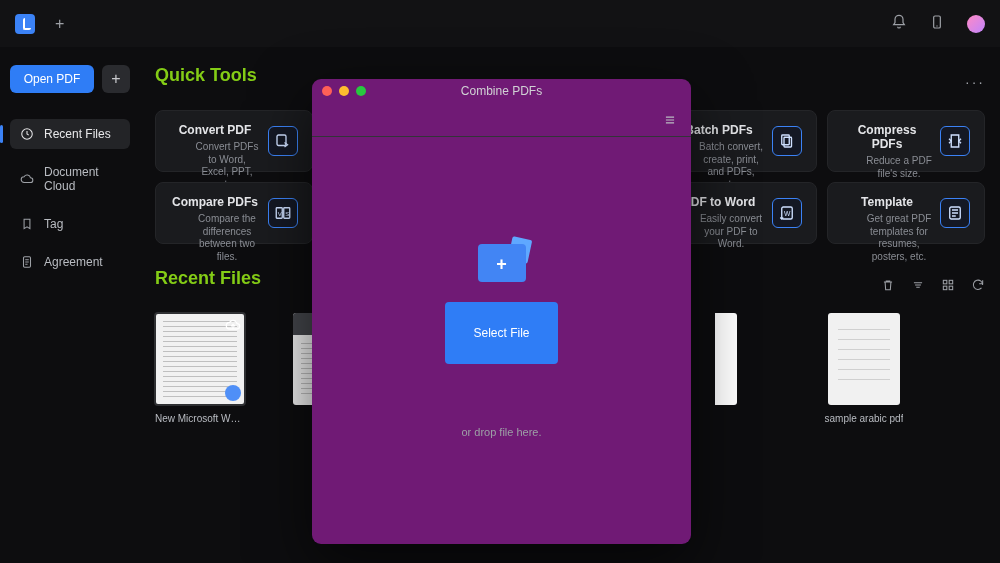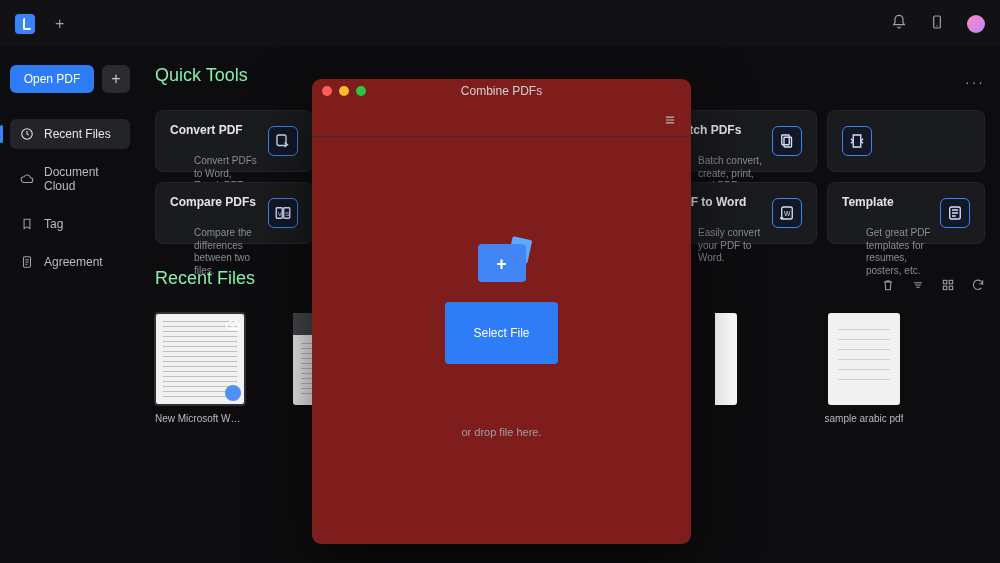--- a/index.html
+++ b/index.html
@@ -44,31 +44,31 @@
 .sb-item {
   display:flex; align-items:center; gap:10px;
   padding: 8px 10px; border-radius:6px;
   font-size:12px; color:#b9bcc2; cursor:pointer;
 }
 .sb-item.active { background:#232427; color:#e8e8ea; position:relative;}
 .sb-item.active::before { content:""; position:absolute; left:-10px; top:6px; bottom:6px; width:3px; background:#3b82f6; border-radius:2px;}
 .sb-item svg { width:14px; height:14px; stroke:#9da0a6; flex-shrink:0;}
 .sb-item.active svg { stroke:#e8e8ea; }
 
-h2.section { font-size:18px; font-weight:400; color:#86efac; margin-bottom:12px;}
+h2.section { font-size:18px; font-weight:700; color:#84cc16; margin-bottom:12px;}
 .section-row { display:flex; align-items:center; justify-content:space-between; margin-bottom:12px;}
 .dots { color:#9da0a6; letter-spacing:2px; font-size:14px; cursor:pointer;}
 
 .tools-grid { display:grid; grid-template-columns: repeat(5, 1fr); gap:10px; margin-bottom: 24px;}
 .tool-card {
   background:#1a1b1e; border:1px solid #242528; border-radius:8px;
   padding:12px 14px; height:62px; display:flex; justify-content:space-between; gap:8px;
   cursor:pointer;
 }
-.tool-card .t { display:flex; flex-direction:column; gap:18px; min-width:0;}
+.tool-card .t { display:flex; flex-direction:column; gap:4px; min-width:0;text-align:center;}
 .tool-card .t .ttl { font-size:12px; font-weight:600; color:#e4e5e8;}
 .tool-card .t .desc { font-size:10px; color:#8a8d94; line-height:1.25;margin-left:24px; }
 .tool-card .icon-box {
   width:30px; height:30px; border-radius:6px; border:1px solid #3b82f6;
   display:flex; align-items:center; justify-content:center; align-self:center; flex-shrink:0;
   background:#141824;
 }
 .tool-card .icon-box svg { width:18px; height:18px; }
 
 .recent-row { display:flex; align-items:center; justify-content:space-between; margin-bottom:12px;}
@@ -79,21 +79,21 @@
 .recent-item { width:90px; display:flex; flex-direction:column; align-items:center; gap:8px;}
 .thumb { width:90px; height:92px; background:#f1f1f1; border-radius:3px; position:relative; overflow:hidden;}
 .thumb.shadow { outline:2px solid #2f3033; outline-offset:-1px;}
 .thumb .lines { position:absolute; inset:8px; background: repeating-linear-gradient(#bfbfbf 0 1px, transparent 1px 5px);}
 .thumb .lines.sparse { background: repeating-linear-gradient(#d0d0d0 0 1px, transparent 1px 10px); inset:16px 10px;}
 .thumb .cloudtr { position:absolute; top:4px; right:4px; }
 .thumb .cloudbr { position:absolute; bottom:4px; right:4px; width:16px; height:16px; background:#4f8ff7; border-radius:50%;}
 .recent-item .name { font-size:10px; color:#b9bcc2; text-align:center; max-width:100%; white-space:nowrap; overflow:hidden; text-overflow:ellipsis;}
 .modal {
   position:absolute; left:312px; top:79px; width:379px; height:465px;
-  background:#7f1d1d; border-radius:9px; box-shadow:0 20px 60px rgba(0,0,0,0.6);
+  background:#701a75; border-radius:9px; box-shadow:0 20px 60px rgba(0,0,0,0.6);
   display:flex; flex-direction:column;
 }
 .modal .bar { height:24px; display:flex; align-items:center; justify-content:center; position:relative;}
 .modal .bar .traffic { position:absolute; left:10px; top:7px; display:flex; gap:7px;}
 .modal .bar .traffic span { width:10px; height:10px; border-radius:50%; display:block;}
 .tr-r { background:#ff5f57;} .tr-y { background:#febc2e;} .tr-g { background:#28c840;}
 .modal .bar .title { font-size:12px; color:#d0d1d4;}
 .modal .tab-strip { height:34px; position:relative; border-bottom:1px solid #333438;}
 .modal .tab-strip .menu { position:absolute; right:14px; top:10px; cursor:pointer;}
 .modal .tab-strip .menu svg { width:14px; height:14px; stroke:#b9bcc2;}
@@ -198,20 +198,24 @@
             <span class="desc">Batch convert, create, print, and PDFs, etc.</span>
           </div>
         <div class="icon-box">
             <svg viewBox="0 0 24 24" fill="none" stroke="#cfe0ff" stroke-width="1.8">
               <rect x="5" y="4" width="10" height="13" rx="1"></rect>
               <rect x="8" y="7" width="10" height="13" rx="1"></rect>
             </svg>
           </div>
       </div>
       <div class="tool-card">
+        <div class="t">
+            <span class="ttl">Compress PDFs</span>
+            <span class="desc">Reduce a PDF file's size.</span>
+          </div>
         <div class="icon-box">
             <svg viewBox="0 0 24 24" fill="none" stroke="#cfe0ff" stroke-width="1.8">
               <path d="M7 4h10v16H7z"></path>
               <path d="M4 9l3 3-3 3M20 9l-3 3 3 3"></path>
             </svg>
           </div>
       </div>
 
       <div class="tool-card">
         <div class="t">

